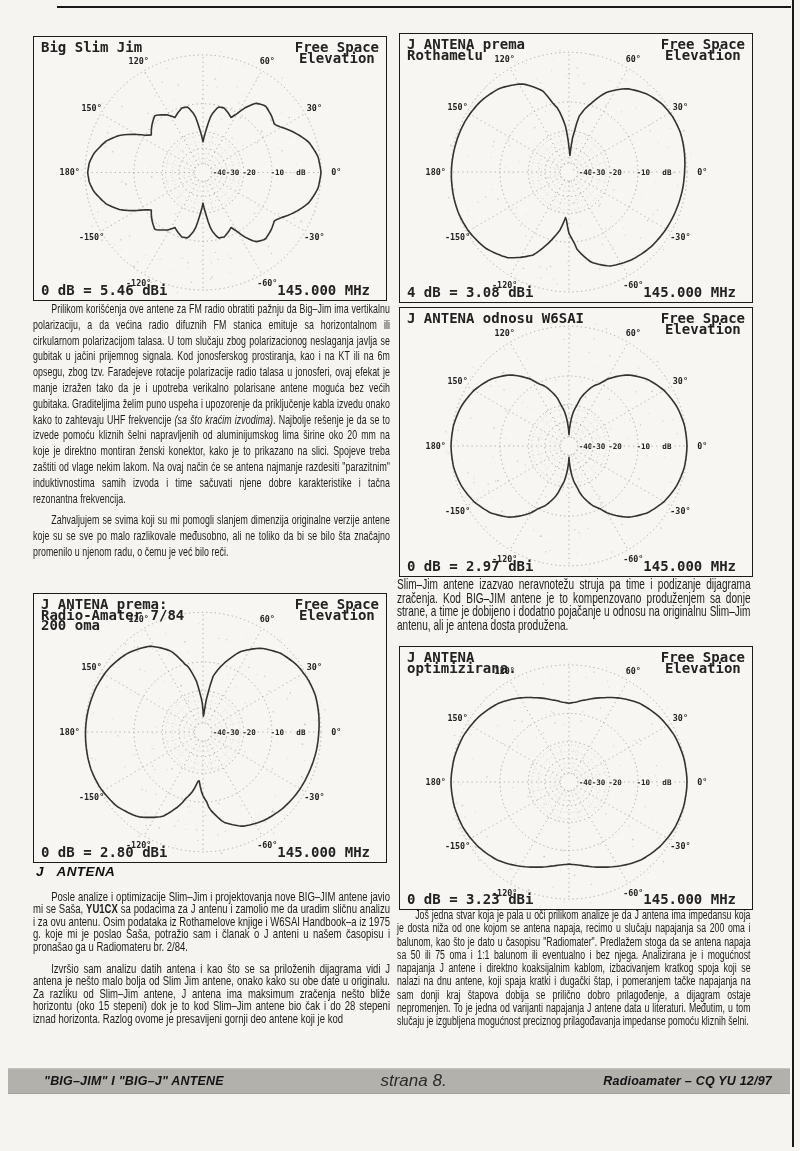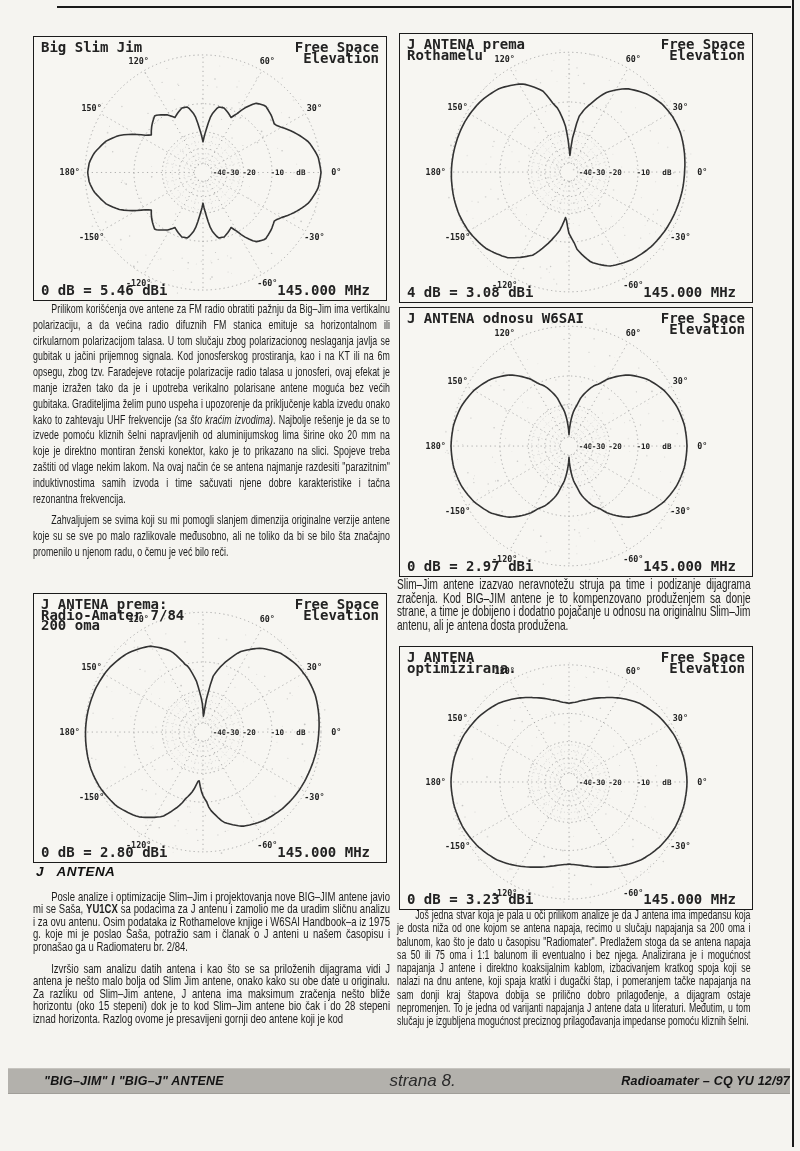--- a/index.html
+++ b/index.html
@@ -4,39 +4,39 @@
 <style>
   html,body{margin:0;padding:0;background:#e8e6e2;}
   #page{position:relative;width:800px;height:1151px;background:#f5f4f0;overflow:hidden;
         font-family:"Liberation Sans",sans-serif;color:#1c1c1c;}
   .edge{position:absolute;background:#1a1a1a;}
   .chartbox{position:absolute;border:1.6px solid #1b1b1b;background:#f7f6f2;}
   .chartbox svg{position:absolute;left:0;top:0;width:100%;height:100%;}
   .clab{position:absolute;font-family:"DejaVu Sans Mono",monospace;font-weight:bold;
         font-size:14px;line-height:10.5px;white-space:pre;color:#222;}
   .ct{left:7px;top:5px;}
-  .cc{right:7px;top:5px;text-align:right;}
+  .cc{right:7px;top:5px;text-align:center;}
   .cg{left:7px;bottom:5px;}
   .cf{right:16px;bottom:5px;}
   .tblock{position:absolute;transform-origin:0 0;transform:scaleX(0.70);text-align:justify;}
   .para{margin:0 0 6px 0;}
   .para.ind{text-indent:26px;}
   .lt{font-size:12.6px;line-height:15.8px;letter-spacing:0.1px;}
   .lb{font-size:13.6px;line-height:12.4px;}
   .lb .para{margin-bottom:10px;}
   .rm{font-size:14.4px;line-height:13.6px;}
   .rb{font-size:12.5px;line-height:13.3px;}
   #heading-left{position:absolute;left:36px;top:864px;font-size:13.5px;font-weight:bold;
         font-style:italic;word-spacing:9px;letter-spacing:0.4px;color:#111;}
   #footer-bar{position:absolute;left:8px;top:1068px;width:782px;height:26px;background:#b3b1ac;
         display:flex;align-items:center;justify-content:space-between;
         box-shadow:inset 0 1px 0 #c6c4bf, inset 0 -1px 0 #a09e99;}
   .fl{margin-left:36px;font-size:12.5px;font-weight:bold;font-style:italic;color:#141414;letter-spacing:0.2px;}
   .fc{font-size:17px;font-style:italic;color:#2a2a2a;}
-  .fr{font-size:12.5px;font-weight:bold;font-style:italic;color:#141414;letter-spacing:0.2px;}
+  .fr{margin-right:18px;font-size:12.5px;font-weight:bold;font-style:italic;color:#141414;letter-spacing:0.2px;}
 </style>
 </head>
 <body>
 
 <div id="page">
   <div class="edge" style="left:57px;top:6px;width:734px;height:1.6px;"></div>
   <div class="edge" style="left:792px;top:0;width:2px;height:1147px;"></div>
 
   <div class="chartbox" style="left:33px;top:36px;width:352px;height:263px;">
       <svg viewBox="0 0 352 264" preserveAspectRatio="none">

